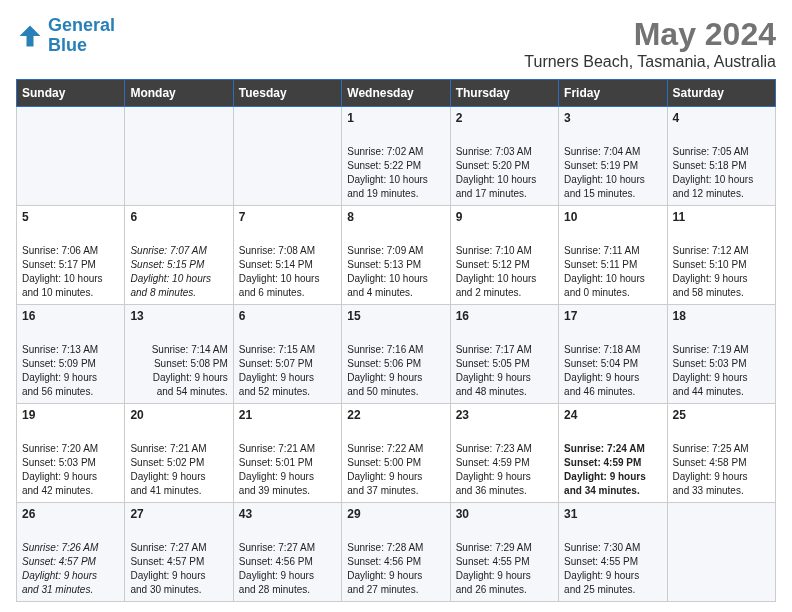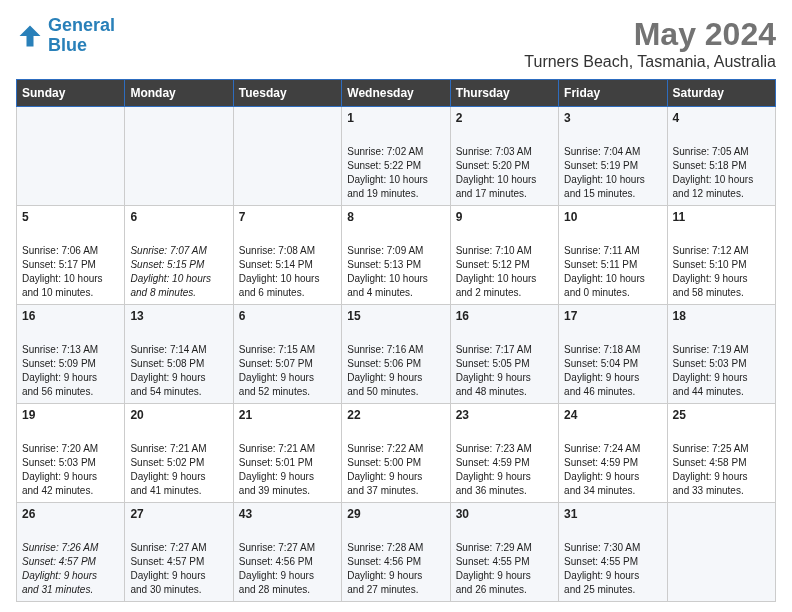--- a/index.html
+++ b/index.html
@@ -210,21 +210,21 @@
       <tr>
         <td>
           <span class="day-num">16</span>
           <div class="day-info" style="white-space: pre-line;">Sunrise: 7:13 AM
 Sunset: 5:09 PM
 Daylight: 9 hours
 and 56 minutes.</div>
         </td>
         <td>
           <span class="day-num">13</span>
-          <div class="day-info" style="white-space: pre-line;">Sunrise: 7:14 AM
+          <div class="day-info" style="white-space: pre-line; text-align: right;">Sunrise: 7:14 AM
 Sunset: 5:08 PM
 Daylight: 9 hours
 and 54 minutes.</div>
         </td>
         <td>
           <span class="day-num">6</span>
           <div class="day-info" style="white-space: pre-line;">Sunrise: 7:15 AM
 Sunset: 5:07 PM
 Daylight: 9 hours
 and 52 minutes.</div>
@@ -289,21 +289,21 @@
         </td>
         <td>
           <span class="day-num">23</span>
           <div class="day-info" style="white-space: pre-line;">Sunrise: 7:23 AM
 Sunset: 4:59 PM
 Daylight: 9 hours
 and 36 minutes.</div>
         </td>
         <td>
           <span class="day-num">24</span>
-          <div class="day-info" style="white-space: pre-line;">Sunrise: 7:24 AM
+          <div class="day-info" style="white-space: pre-line; font-weight: bold;">Sunrise: 7:24 AM
 Sunset: 4:59 PM
 Daylight: 9 hours
 and 34 minutes.</div>
         </td>
         <td>
           <span class="day-num">25</span>
           <div class="day-info" style="white-space: pre-line;">Sunrise: 7:25 AM
 Sunset: 4:58 PM
 Daylight: 9 hours
 and 33 minutes.</div>

